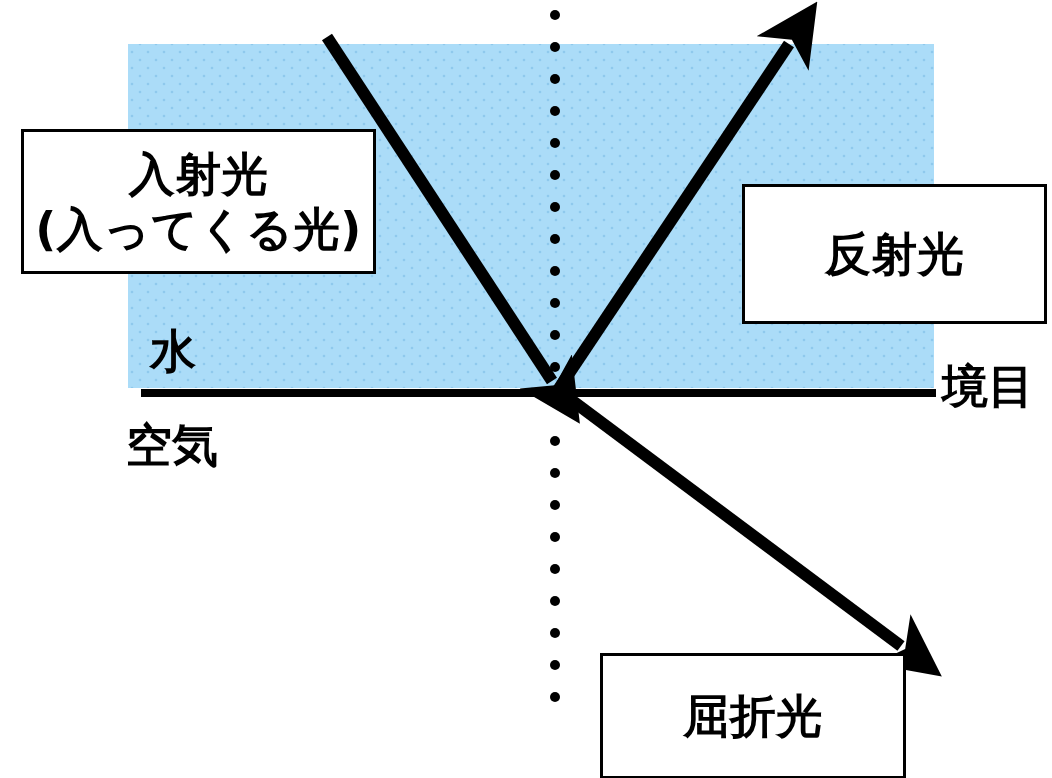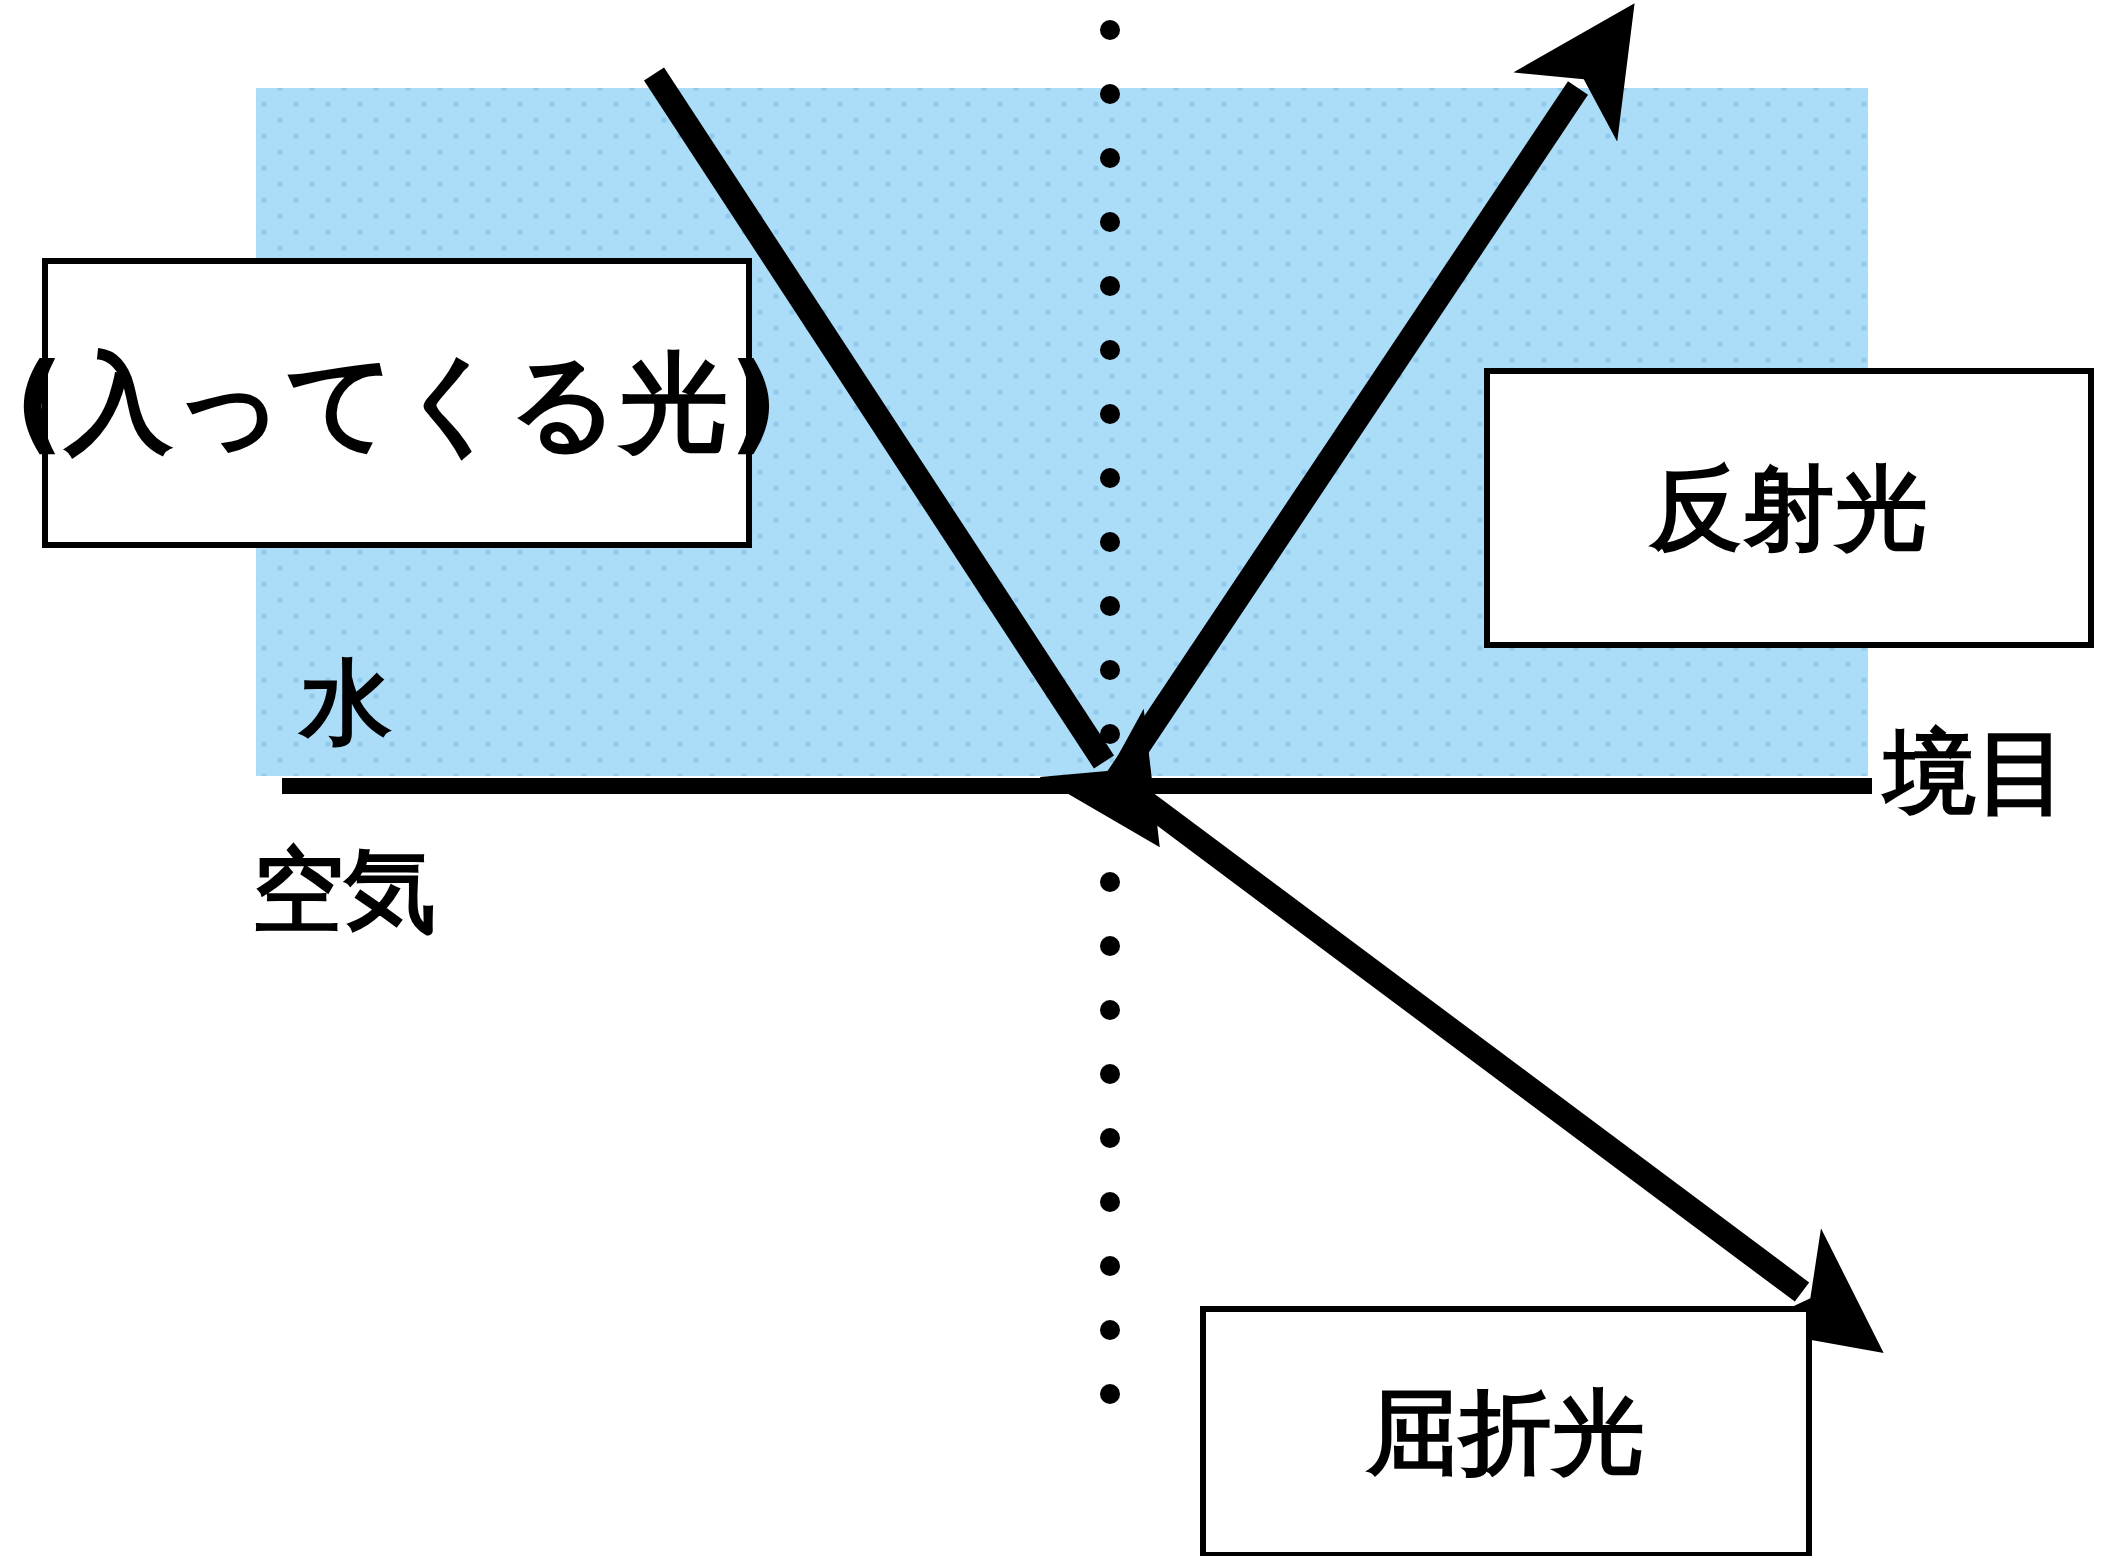--- a/index.html
+++ b/index.html
@@ -39,21 +39,21 @@
     color: #000000;
     z-index: 6;
   }
   .callout .line1 {
     font-size: 46px;
     font-weight: 700;
     letter-spacing: 0.5px;
     white-space: nowrap;
   }
   .callout .line2 {
-    font-size: 54px;
+    font-size: 46px;
     font-weight: 700;
     letter-spacing: 0.5px;
     white-space: nowrap;
   }
 
   #callout-incident {
     left: 21px;
     top: 129px;
     width: 355px;
     height: 145px;
@@ -131,20 +131,21 @@
     <line x1="141" y1="393" x2="936" y2="393" stroke="#000000" stroke-width="8"></line>
 
     <line x1="327" y1="37" x2="552" y2="381" stroke="#000000" stroke-width="12" marker-end="url(#arrow-head)"></line>
 
     <line x1="558" y1="390" x2="789" y2="44" stroke="#000000" stroke-width="12" marker-end="url(#arrow-head)"></line>
 
     <line x1="558" y1="390" x2="901" y2="646" stroke="#000000" stroke-width="12" marker-end="url(#arrow-head)"></line>
   </svg>
 
   <div class="callout" id="callout-incident">
+    <span class="line1">入射光</span>
     <span class="line2">(入ってくる光)</span>
   </div>
 
   <div class="callout" id="callout-reflected">
     <span class="line1">反射光</span>
   </div>
 
   <div class="callout" id="callout-refracted">
     <span class="line1">屈折光</span>
   </div>

